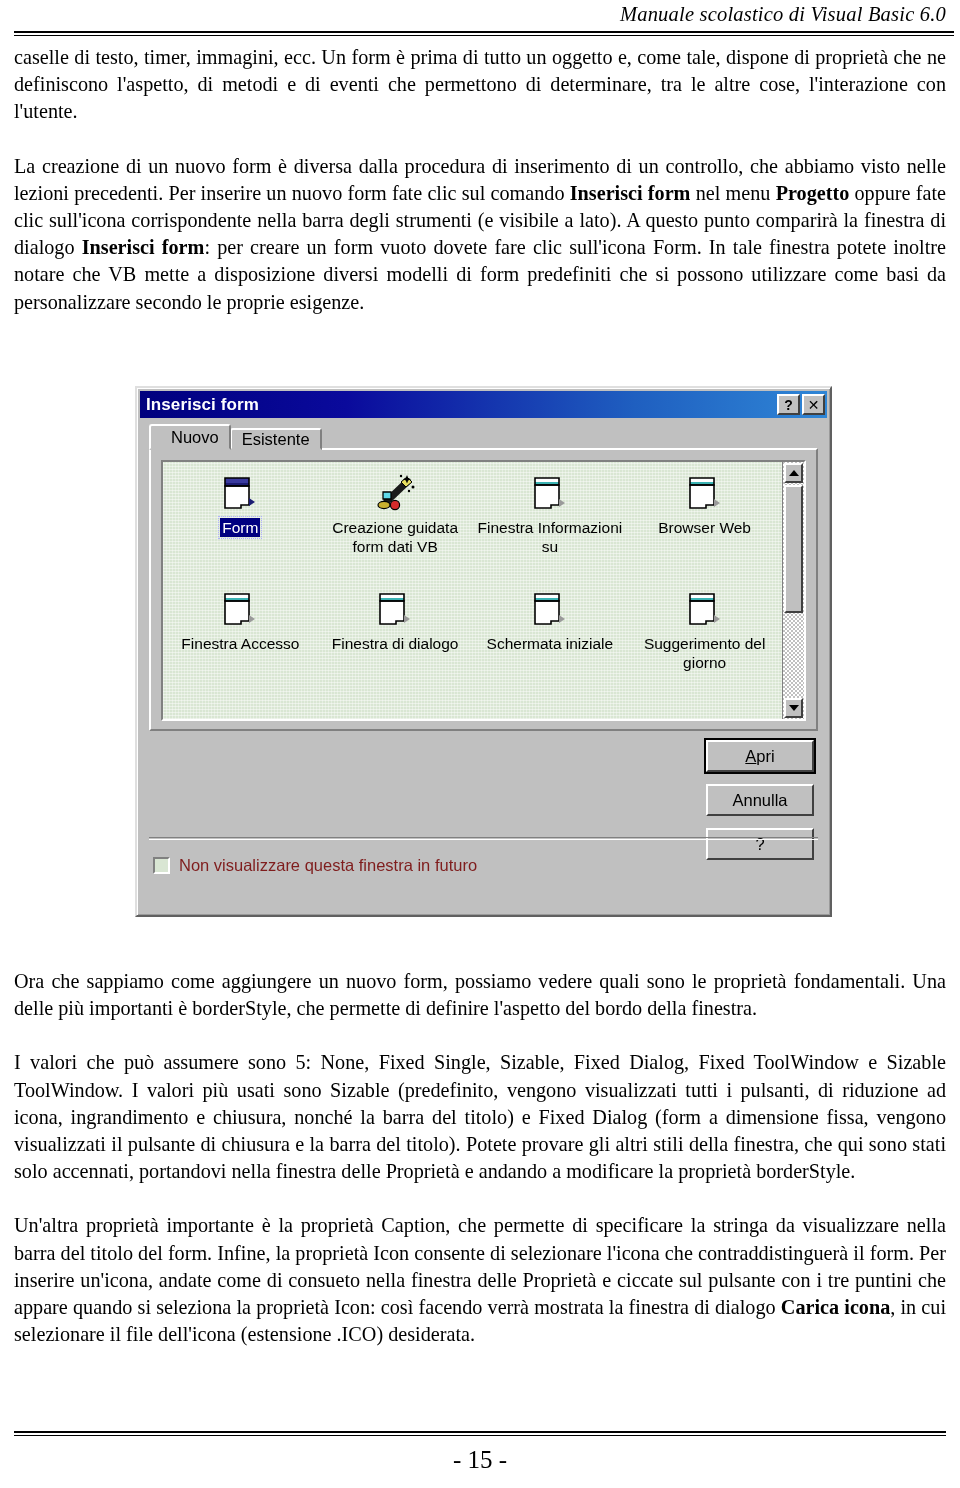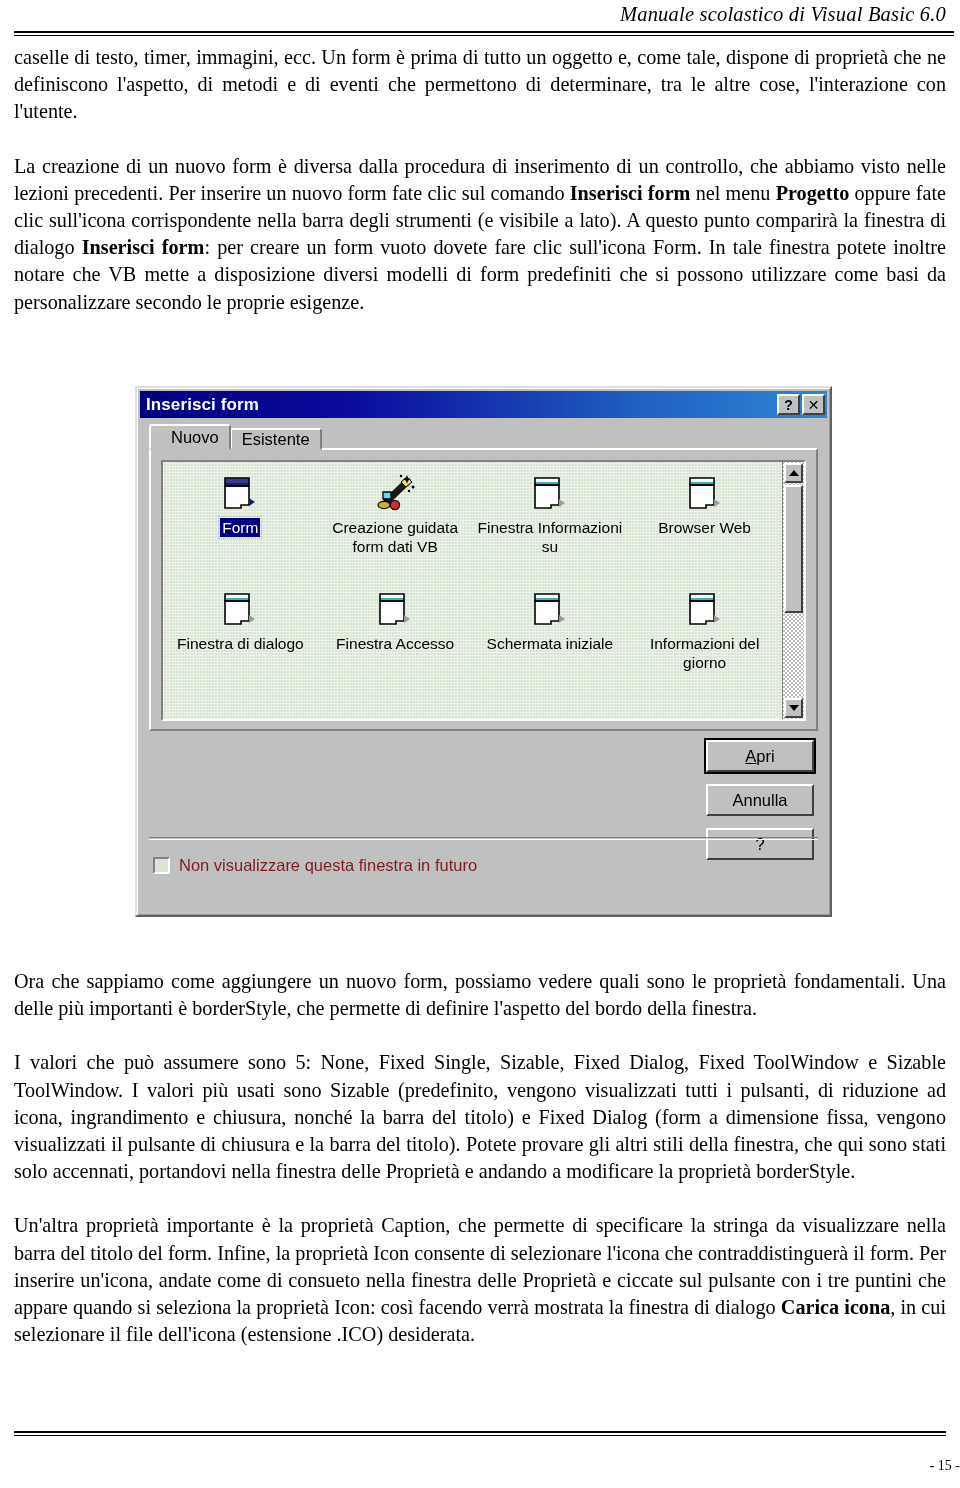--- a/index.html
+++ b/index.html
@@ -319,22 +319,22 @@
     left: 14px; right: 14px;
     bottom: 52px;
     border-top: 2.5px solid #000;
     border-bottom: 1px solid #000;
     height: 2px;
   }
   .footer-num {
     position: absolute;
     left: 0; right: 0;
     bottom: 14px;
-    text-align: right;
-    font-size: 14px;
+    text-align: center;
+    font-size: 25px;
   }
 </style>
 </head>
 <body>
 
 <div class="page-header">
   <span class="header-title">Manuale scolastico di Visual Basic 6.0</span>
 </div>
 <div class="header-rule"></div>
 
@@ -424,34 +424,34 @@
             <div class="icon-cell">
               <span class="icon-glyph">
                 <svg width="42" height="40" viewBox="0 0 42 40" xmlns="http://www.w3.org/2000/svg">
                   <path d="M6 4 L30 4 L30 8 L6 8 Z" fill="#ffffff"></path>
                   <path d="M6 8 L30 8 L30 11 L6 11 Z" fill="#3bb3b3"></path>
                   <path d="M6 11 L30 11 L30 31 L22 31 L22 34 L6 34 Z" fill="#ffffff" stroke="#000" stroke-width="1.6"></path>
                   <path d="M6 4 L30 4 L30 11 L6 11 Z" fill="none" stroke="#000" stroke-width="1.6"></path>
                   <path d="M30 25 L36 29 L30 33 Z" fill="#9a9a9a"></path>
                 </svg>
               </span>
-              <span class="icon-label">Finestra di dialogo</span>
+              <span class="icon-label">Finestra Accesso</span>
             </div>
 
             <div class="icon-cell">
               <span class="icon-glyph">
                 <svg width="42" height="40" viewBox="0 0 42 40" xmlns="http://www.w3.org/2000/svg">
                   <path d="M6 4 L30 4 L30 8 L6 8 Z" fill="#ffffff"></path>
                   <path d="M6 8 L30 8 L30 11 L6 11 Z" fill="#3bb3b3"></path>
                   <path d="M6 11 L30 11 L30 31 L22 31 L22 34 L6 34 Z" fill="#ffffff" stroke="#000" stroke-width="1.6"></path>
                   <path d="M6 4 L30 4 L30 11 L6 11 Z" fill="none" stroke="#000" stroke-width="1.6"></path>
                   <path d="M30 25 L36 29 L30 33 Z" fill="#9a9a9a"></path>
                 </svg>
               </span>
-              <span class="icon-label">Finestra Accesso</span>
+              <span class="icon-label">Finestra di dialogo</span>
             </div>
 
             <div class="icon-cell">
               <span class="icon-glyph">
                 <svg width="42" height="40" viewBox="0 0 42 40" xmlns="http://www.w3.org/2000/svg">
                   <path d="M6 4 L30 4 L30 8 L6 8 Z" fill="#ffffff"></path>
                   <path d="M6 8 L30 8 L30 11 L6 11 Z" fill="#3bb3b3"></path>
                   <path d="M6 11 L30 11 L30 31 L22 31 L22 34 L6 34 Z" fill="#ffffff" stroke="#000" stroke-width="1.6"></path>
                   <path d="M6 4 L30 4 L30 11 L6 11 Z" fill="none" stroke="#000" stroke-width="1.6"></path>
                   <path d="M30 25 L36 29 L30 33 Z" fill="#9a9a9a"></path>
@@ -463,21 +463,21 @@
             <div class="icon-cell">
               <span class="icon-glyph">
                 <svg width="42" height="40" viewBox="0 0 42 40" xmlns="http://www.w3.org/2000/svg">
                   <path d="M6 4 L30 4 L30 8 L6 8 Z" fill="#ffffff"></path>
                   <path d="M6 8 L30 8 L30 11 L6 11 Z" fill="#3bb3b3"></path>
                   <path d="M6 11 L30 11 L30 31 L22 31 L22 34 L6 34 Z" fill="#ffffff" stroke="#000" stroke-width="1.6"></path>
                   <path d="M6 4 L30 4 L30 11 L6 11 Z" fill="none" stroke="#000" stroke-width="1.6"></path>
                   <path d="M30 25 L36 29 L30 33 Z" fill="#9a9a9a"></path>
                 </svg>
               </span>
-              <span class="icon-label">Informazioni del giorno</span>
+              <span class="icon-label">Suggerimento del giorno</span>
             </div>
 
           </div>
         </div>
 
         <div class="vscroll">
           <div class="sb-btn up">
               <span class="sb-arrow up"></span>
             </div>
           <div class="sb-thumb"></div>

